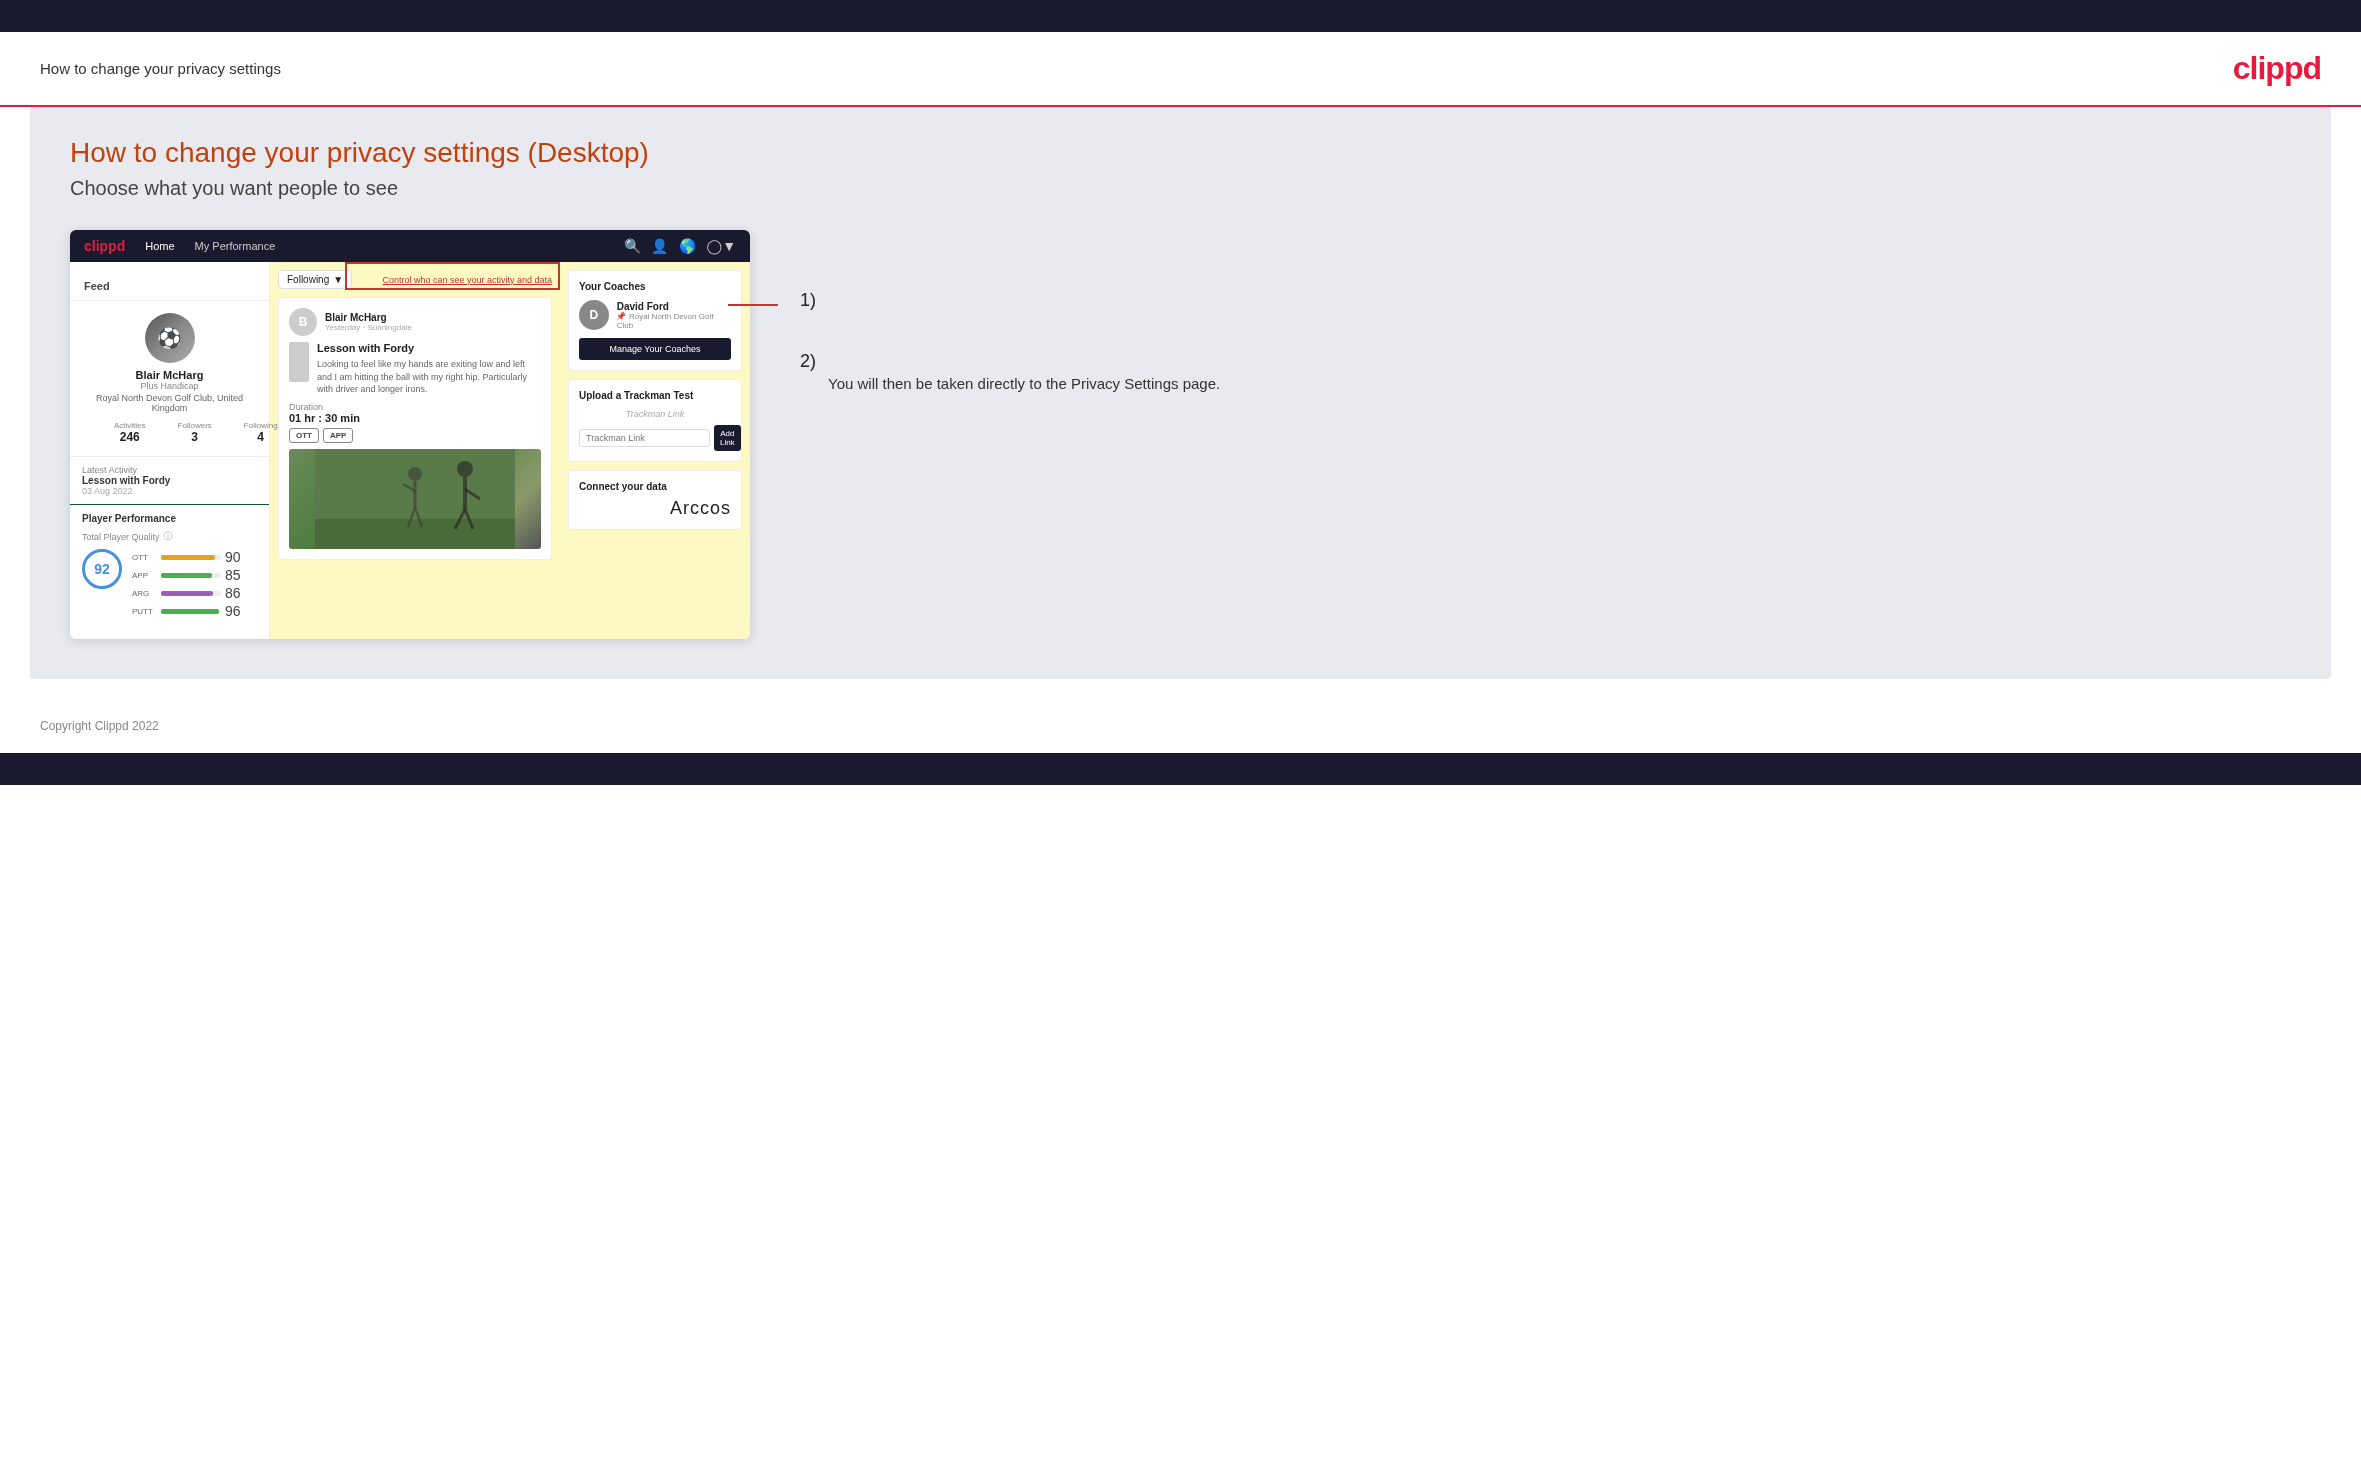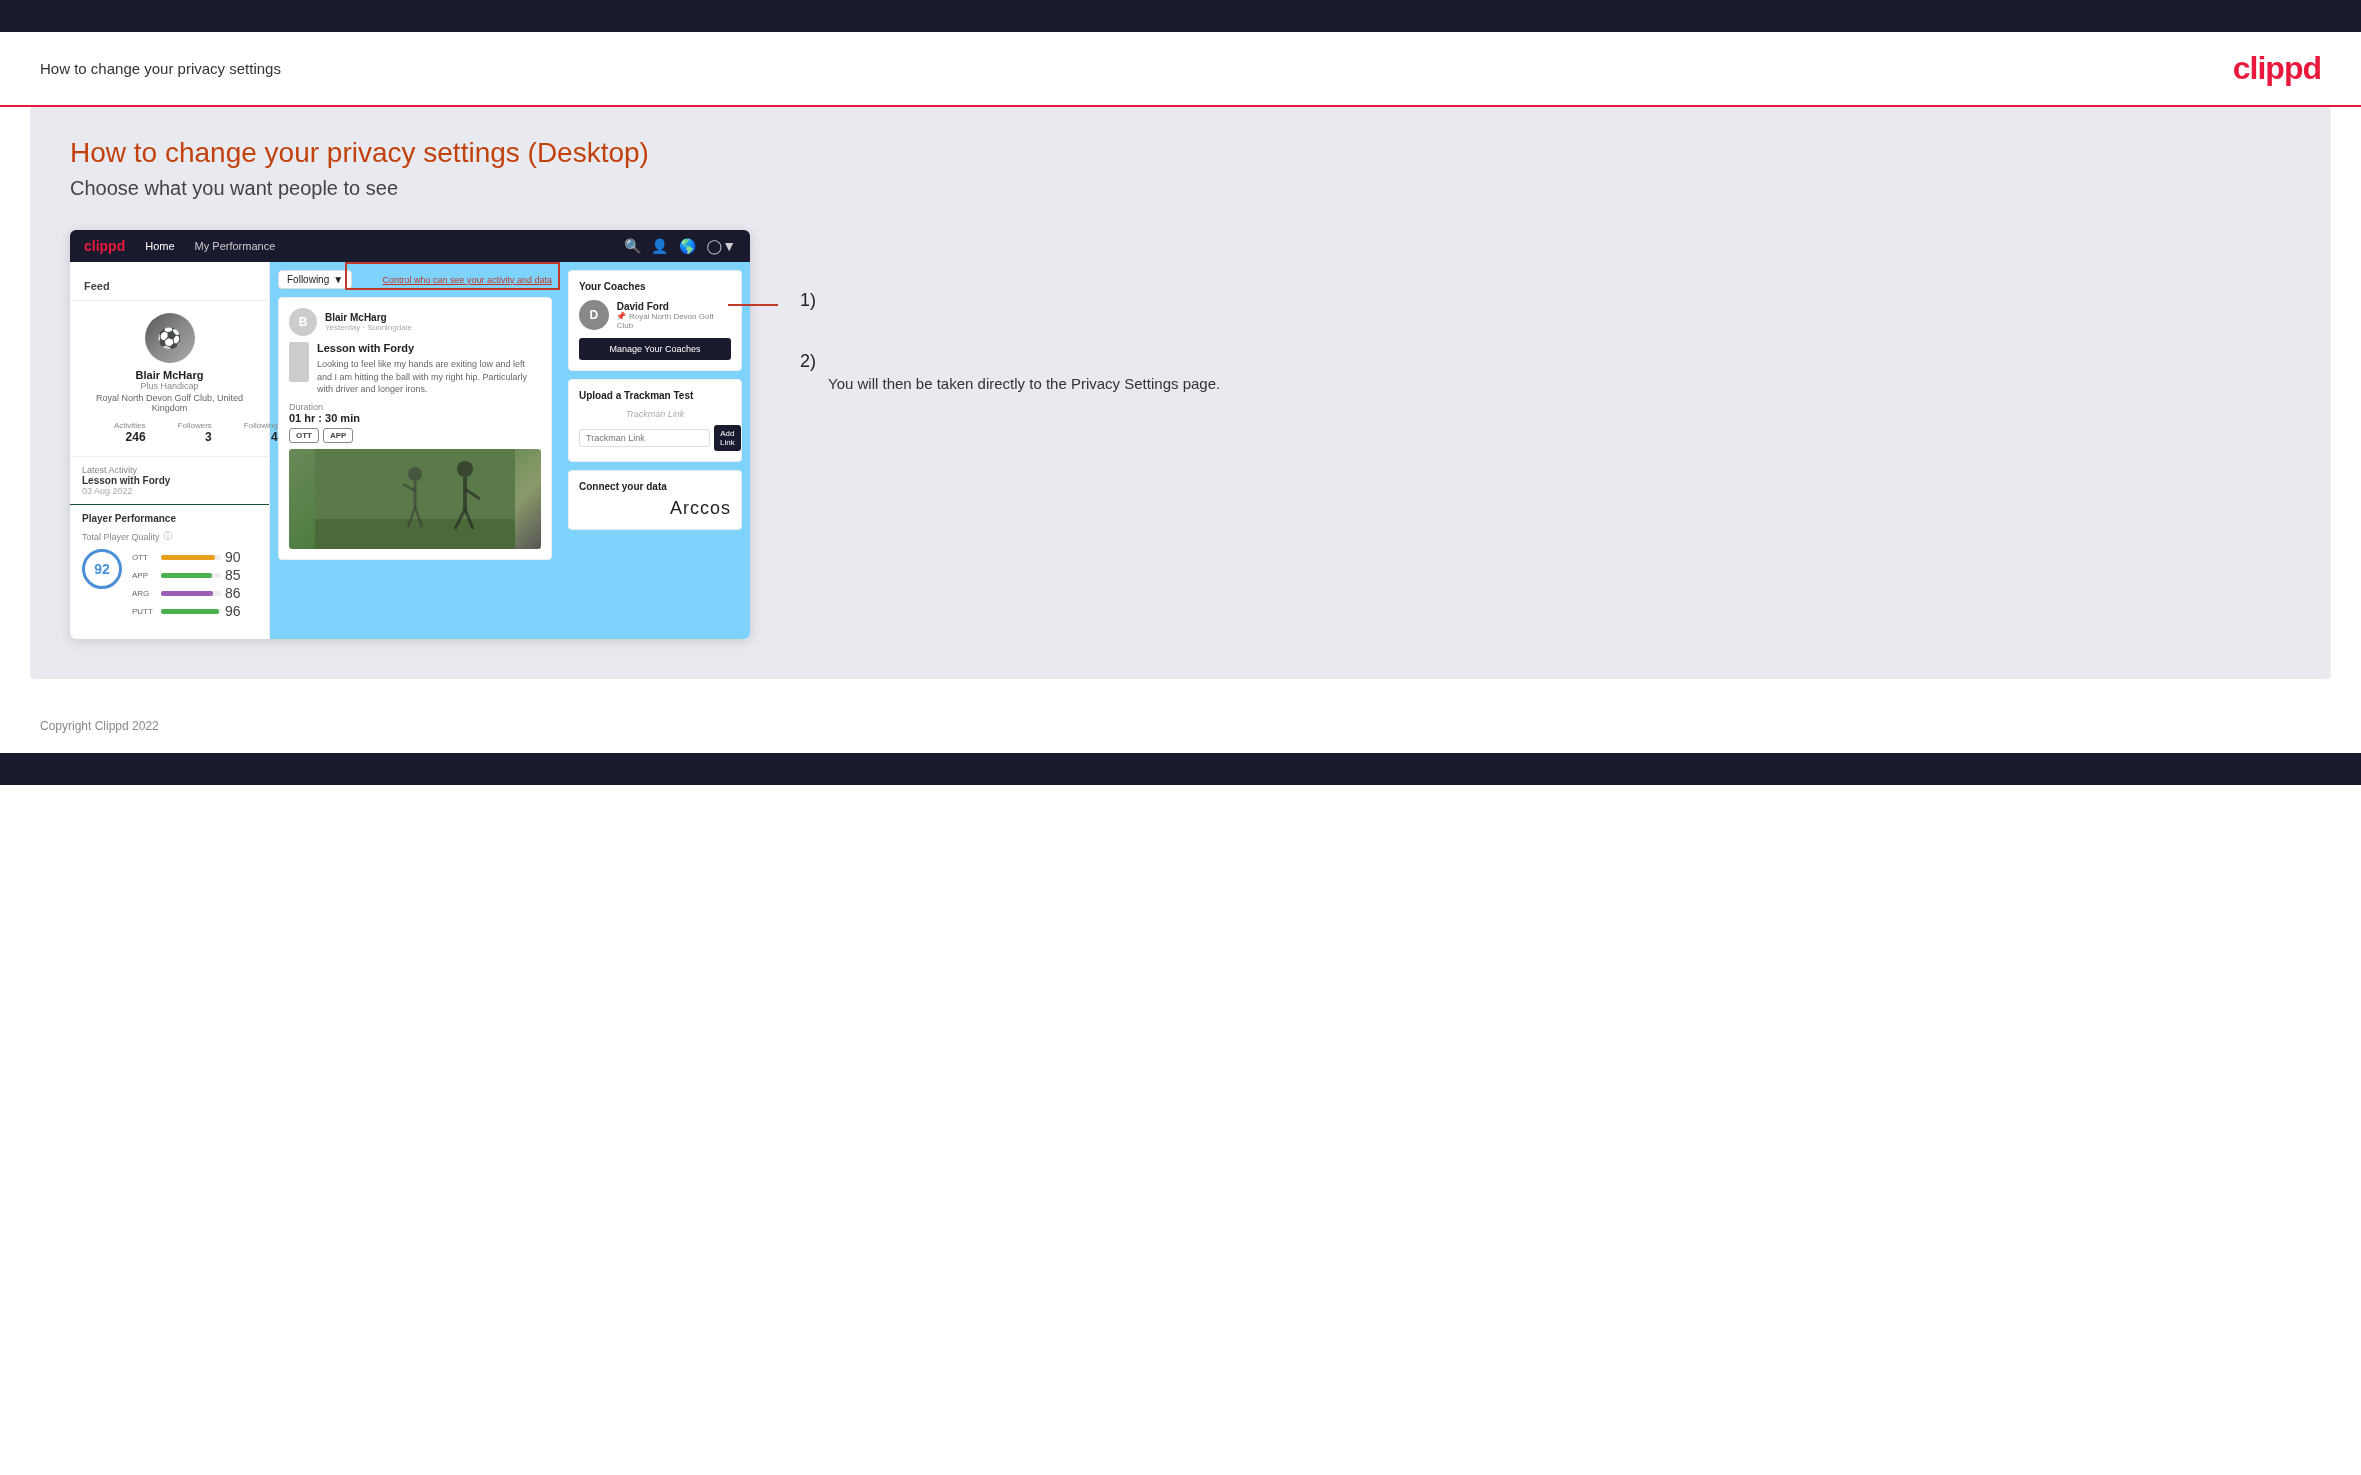--- a/index.html
+++ b/index.html
@@ -55,21 +55,21 @@
     }
     .app-logo { color: #e8193c; font-weight: 900; font-size: 14px; }
     .app-nav-item { color: #ccc; font-size: 11px; cursor: pointer; }
     .app-nav-item.active { color: #fff; }
     .app-nav-icons { margin-left: auto; display: flex; gap: 10px; align-items: center; }
     .app-nav-icon { color: #ccc; font-size: 14px; cursor: pointer; }
 
     
     .app-body {
       display: flex;
-      background: #7dd3fc;
+      background: #fef9c3;
     }
 
     
     .app-sidebar {
       width: 200px;
       flex-shrink: 0;
       background: #fff;
       border-right: 1px solid #eee;
       padding: 10px 0;
     }
@@ -93,21 +93,21 @@
       background: linear-gradient(135deg, #555 0%, #888 50%, #aaa 100%);
       margin: 0 auto 6px auto;
       overflow: hidden;
       display: flex; align-items: center; justify-content: center;
       font-size: 20px; color: #fff;
     }
     .profile-name { font-size: 11px; font-weight: 700; color: #222; }
     .profile-handicap { font-size: 9px; color: #888; }
     .profile-club { font-size: 9px; color: #666; margin-top: 2px; }
     .profile-stats { display: flex; justify-content: space-around; margin-top: 8px; }
-    .stat-item { text-align: right; margin-left: 32px; }
+    .stat-item { text-align: center; margin-left: 32px; }
     .stat-label { font-size: 8px; color: #888; }
     .stat-value { font-size: 12px; font-weight: 700; color: #222; }
 
     .latest-activity {
       padding: 8px 12px;
       border-bottom: 1px solid #14532d;
     }
     .latest-label { font-size: 9px; color: #888; }
     .latest-name { font-size: 10px; font-weight: 600; color: #333; }
     .latest-date { font-size: 9px; color: #aaa; }

